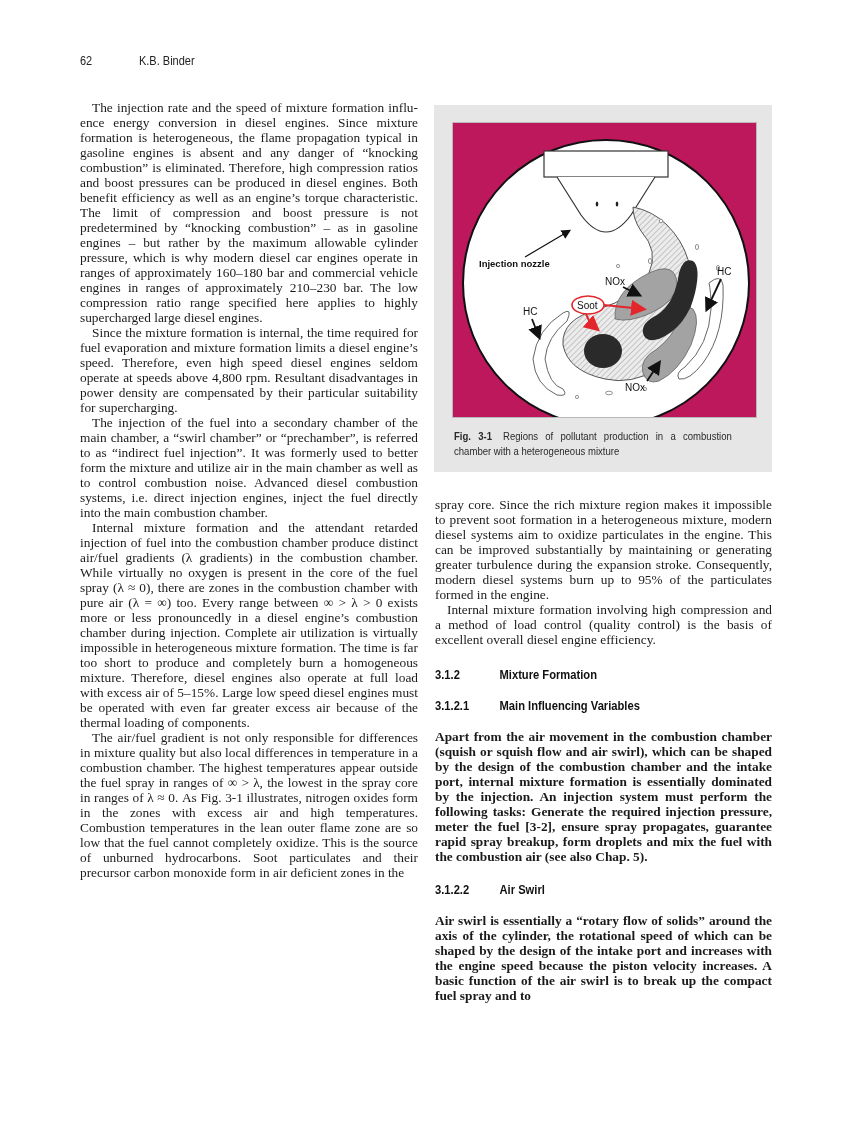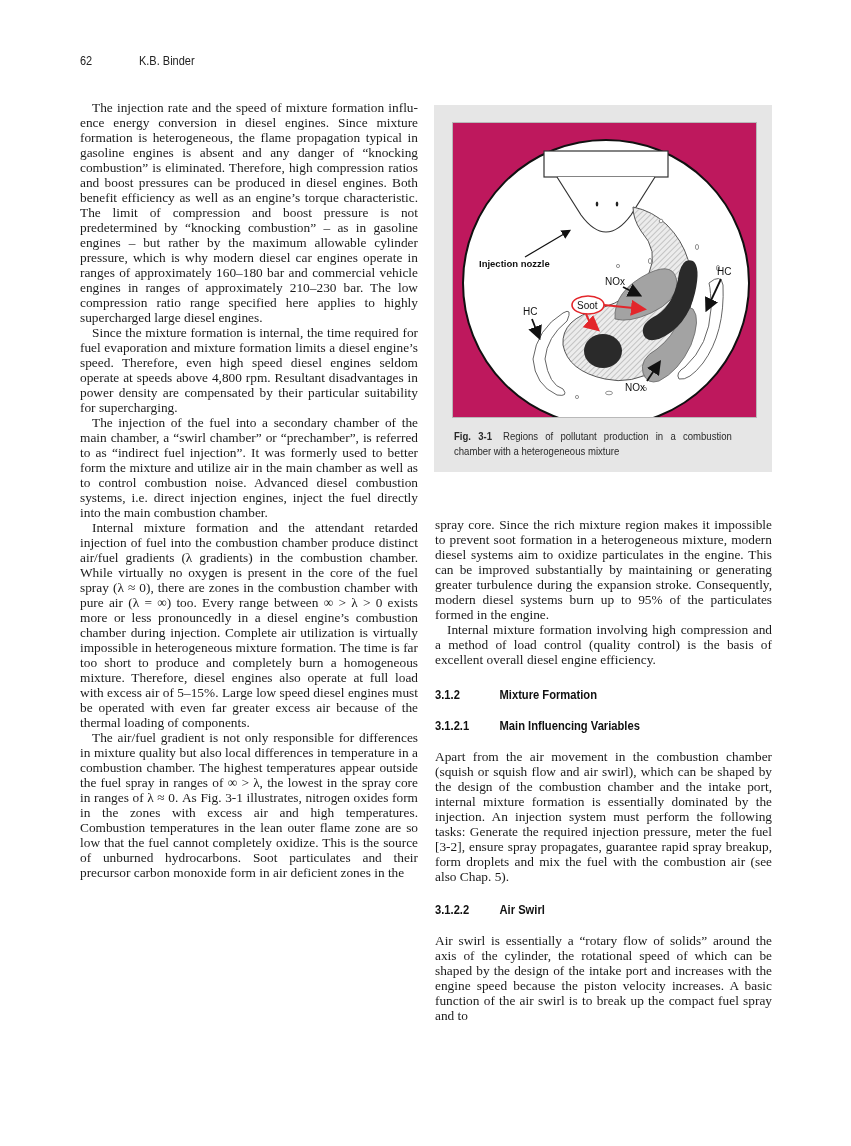--- a/index.html
+++ b/index.html
@@ -8,34 +8,34 @@
 
   .running-head { position: absolute; top: 54px; left: 80px; height: 18px;
     font-family: "Liberation Sans", sans-serif; font-size: 12.5px; color: #222;
     transform: scaleX(0.88); transform-origin: left center; }
   .running-head .page-num { position: absolute; left: 0; top: 0; }
   .running-head .author { position: absolute; left: 67px; top: 0; white-space: nowrap; }
 
   .col { position: absolute; font-family: "Liberation Serif", serif; font-size: 13.35px;
     line-height: 15px; color: #1a1a1a; text-align: justify; hyphens: manual; }
   .col-left { left: 80px; top: 100px; width: 338px; }
-  .col-right { left: 435px; top: 517px; width: 337px; }
+  .col-right { left: 435px; top: 497px; width: 337px; }
   .col p { margin: 0; text-indent: 12px; }
   .col p.noindent { text-indent: 0; }
 
   .heading { font-family: "Liberation Sans", sans-serif; font-weight: bold;
     font-size: 13px; color: #111; position: relative; height: 17px; margin: 0;
     transform: scaleX(0.86); transform-origin: left center; white-space: nowrap; }
   .heading .num { position: absolute; left: 0; top: 0; }
   .heading .title { position: absolute; left: 75px; top: 0; }
 
   .h-312 { margin-top: 20px; }
   .h-3121 { margin-top: 14px; }
   .h-3122 { margin-top: 18px; }
-  .after-heading { margin-top: 14px !important; }
+  .after-heading { margin-top: 14px !important; font-weight: bold; }
 
   .figure-box { position: absolute; left: 434px; top: 105px; width: 338px; height: 367px;
     background: #e6e6e6; }
   .figure-frame { position: absolute; left: 18px; top: 17px; width: 305px; height: 296px;
     background: #be185d; border: 1px solid #b9b9b9; box-sizing: border-box; }
   .figure-frame svg { position: absolute; left: 0; top: 0; }
   .fig-caption { position: absolute; left: 20px; top: 324px; width: 302px;
     font-family: "Liberation Sans", sans-serif; font-size: 10.4px; line-height: 15px;
     color: #2a2a2a; transform: scaleX(0.92); transform-origin: left top; text-align: justify; }
   .fig-caption .fig-label { font-weight: bold; margin-right: 4px; }

